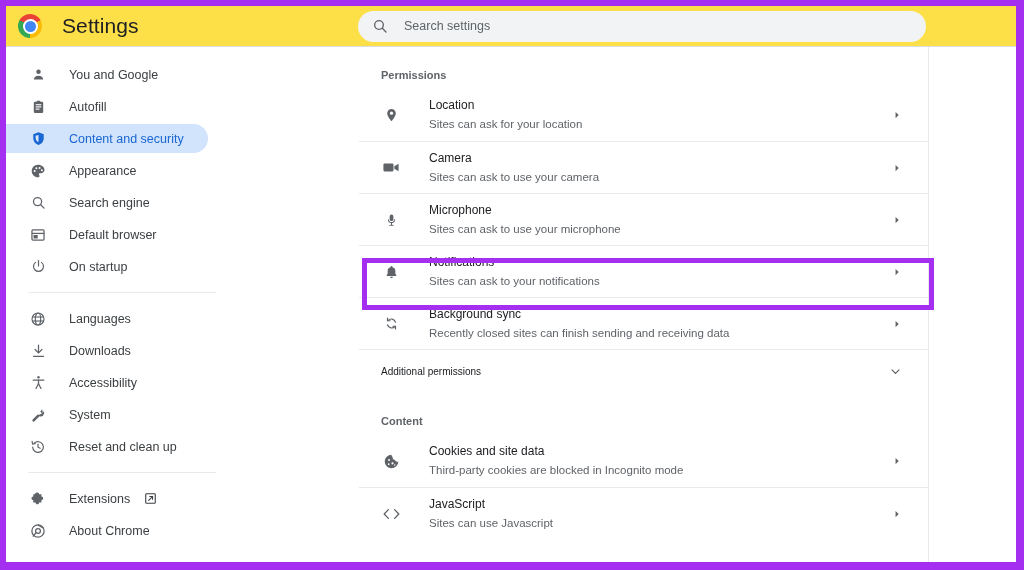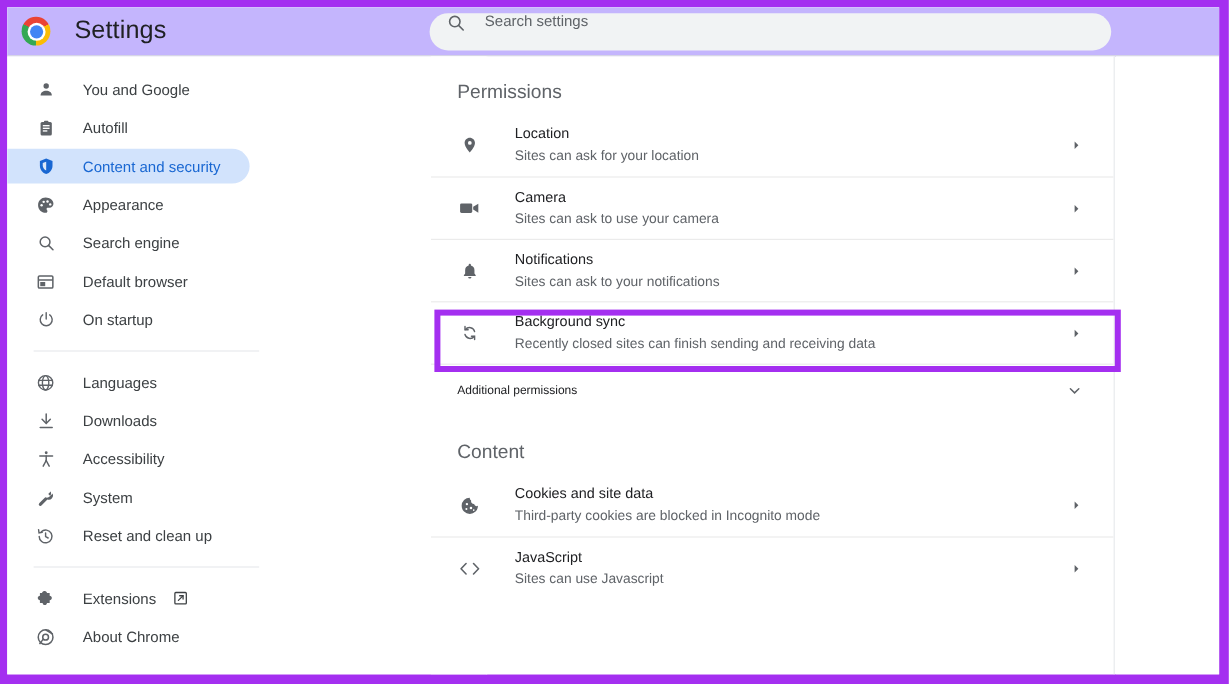--- a/index.html
+++ b/index.html
@@ -25,21 +25,21 @@
     width: 100%; height: 100%;
     background: #ffffff;
     overflow: hidden;
   }
 
   
   #topbar {
     position: absolute;
     left: 0; top: 0; right: 0;
     height: 41px;
-    background: #c4b5fd;
+    background: #fde047;
     border-bottom: 1px solid #dadce0;
     display: flex;
     align-items: center;
   }
   #brand {
     display: flex;
     align-items: center;
     width: 352px;
     padding-left: 12px;
     flex: 0 0 auto;
@@ -72,21 +72,21 @@
     white-space: nowrap;
   }
   #searchwrap {
     flex: 1 1 auto;
     display: flex;
     align-items: center;
     padding-right: 28px;
   }
   #searchbox {
     display: flex;
-    align-items: flex-start;
+    align-items: center;
     height: 31px;
     width: 568px;
     background: #f1f3f4;
     border-radius: 16px;
     padding: 0 14px;
   }
   #searchbox .s-icon { margin-right: 16px; display:flex; }
   #search-input {
     border: 0; outline: 0; background: transparent;
     font-family: "Liberation Sans", sans-serif;
@@ -151,24 +151,24 @@
     background: #ffffff;
     border-right: 1px solid #e8eaed;
     overflow: hidden;
   }
   #content-outer-right {
     position: absolute;
     left: 924px; top: 41px; right: 0; bottom: 0;
     background: #ffffff;
   }
   .section-header {
-    font-size: 16px;
+    font-size: 11px;
     color: #5f6368;
     padding: 22px 0 8px 22px;
-    font-weight: 400;
+    font-weight: 700;
   }
   .row {
     display: flex;
     align-items: center;
     min-height: 52px;
     padding: 6px 20px 6px 22px;
     border-top: 1px solid #ebebeb;
     cursor: pointer;
     position: relative;
   }
@@ -441,20 +441,39 @@
           <span class="r-title" style="display:block">Camera</span>
           <span class="r-sub" style="display:block">Sites can ask to use your camera</span>
         </span>
         <span class="r-arrow">
           <svg width="10" height="10" viewBox="0 0 24 24" fill="currentColor">
               <path d="M8.5 4.5 16 12l-7.5 7.5z"></path>
             </svg>
         </span>
       </div>
 
+      <div class="row">
+        <span class="r-icon">
+          <svg width="13" height="18" viewBox="0 0 24 24" fill="currentColor">
+            <rect x="8.6" y="2" width="6.8" height="12" rx="3.4"></rect>
+            <path d="M5.4 11.2a6.6 6.6 0 0 0 13.2 0h-1.9a4.7 4.7 0 0 1-9.4 0z"></path>
+            <rect x="11.1" y="17" width="1.8" height="4.5"></rect>
+            <rect x="8" y="21" width="8" height="1.6"></rect>
+          </svg>
+        </span>
+        <span class="r-text">
+          <span class="r-title" style="display:block">Microphone</span>
+          <span class="r-sub" style="display:block">Sites can ask to use your microphone</span>
+        </span>
+        <span class="r-arrow">
+          <svg width="10" height="10" viewBox="0 0 24 24" fill="currentColor">
+              <path d="M8.5 4.5 16 12l-7.5 7.5z"></path>
+            </svg>
+        </span>
+      </div>
 
       <div class="row">
         <span class="r-icon">
           <svg width="15" height="18" viewBox="0 0 24 24" fill="currentColor">
             <path d="M12 2.2a1.5 1.5 0 0 0-1.5 1.5v.7A6.3 6.3 0 0 0 5.8 10.6v4.3l-1.7 2.6v1h15.8v-1l-1.7-2.6v-4.3a6.3 6.3 0 0 0-4.7-6.2v-.7A1.5 1.5 0 0 0 12 2.2z"></path>
             <path d="M9.8 19.6a2.2 2.2 0 0 0 4.4 0z"></path>
           </svg>
         </span>
         <span class="r-text">
           <span class="r-title" style="display:block">Notifications</span>

